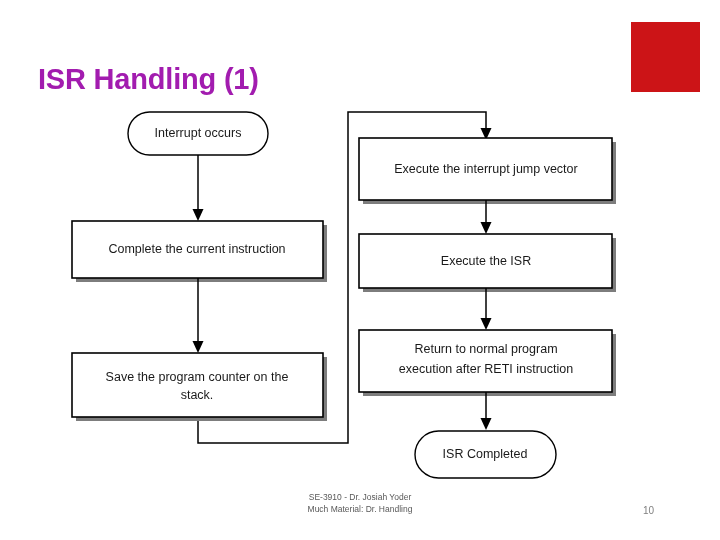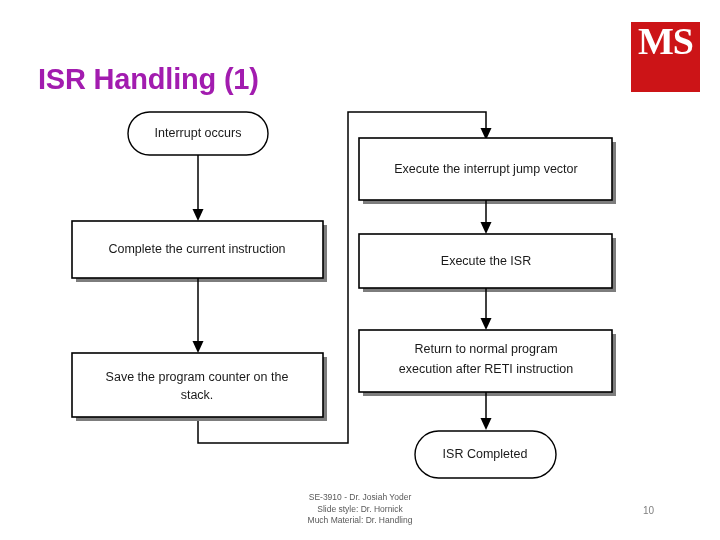--- a/index.html
+++ b/index.html
@@ -112,21 +112,20 @@
     font-size: 10px;
     color: #808080;
   }
 </style>
 </head>
 <body>
 
 <div id="slide-title">ISR Handling (1)</div>
 
 <div id="logo">
-  <div class="logo-line logo-ms">MS</div>
 </div>
 
 <svg id="flow-svg" viewBox="0 0 720 540">
 
   <path class="conn" d="M 198 417 L 198 443 L 348 443 L 348 112 L 486 112 L 486 131"></path>
   <polygon class="conn-head" points="486,140 480.5,128 491.5,128"></polygon>
 
   <rect class="shape-round" x="128" y="112" width="140" height="43" rx="21.5" ry="21.5"></rect>
   <text class="node-text" x="198" y="134">Interrupt occurs</text>
 
@@ -167,17 +166,16 @@
   <line class="conn" x1="486" y1="392" x2="486" y2="421"></line>
   <polygon class="conn-head" points="486,430 480.5,418 491.5,418"></polygon>
 
   <rect class="shape-round" x="415" y="431" width="141" height="47" rx="23.5" ry="23.5"></rect>
   <text class="node-text" x="485" y="455">ISR Completed</text>
 
 </svg>
 
 <div id="footer">
   <div>SE-3910  - Dr. Josiah Yoder</div>
-  <div>Slide style: Dr. Hornick</div>
   <div>Much Material: Dr. Handling</div>
 </div>
 
 <div id="page-number">10</div>
 
 </body></html>

